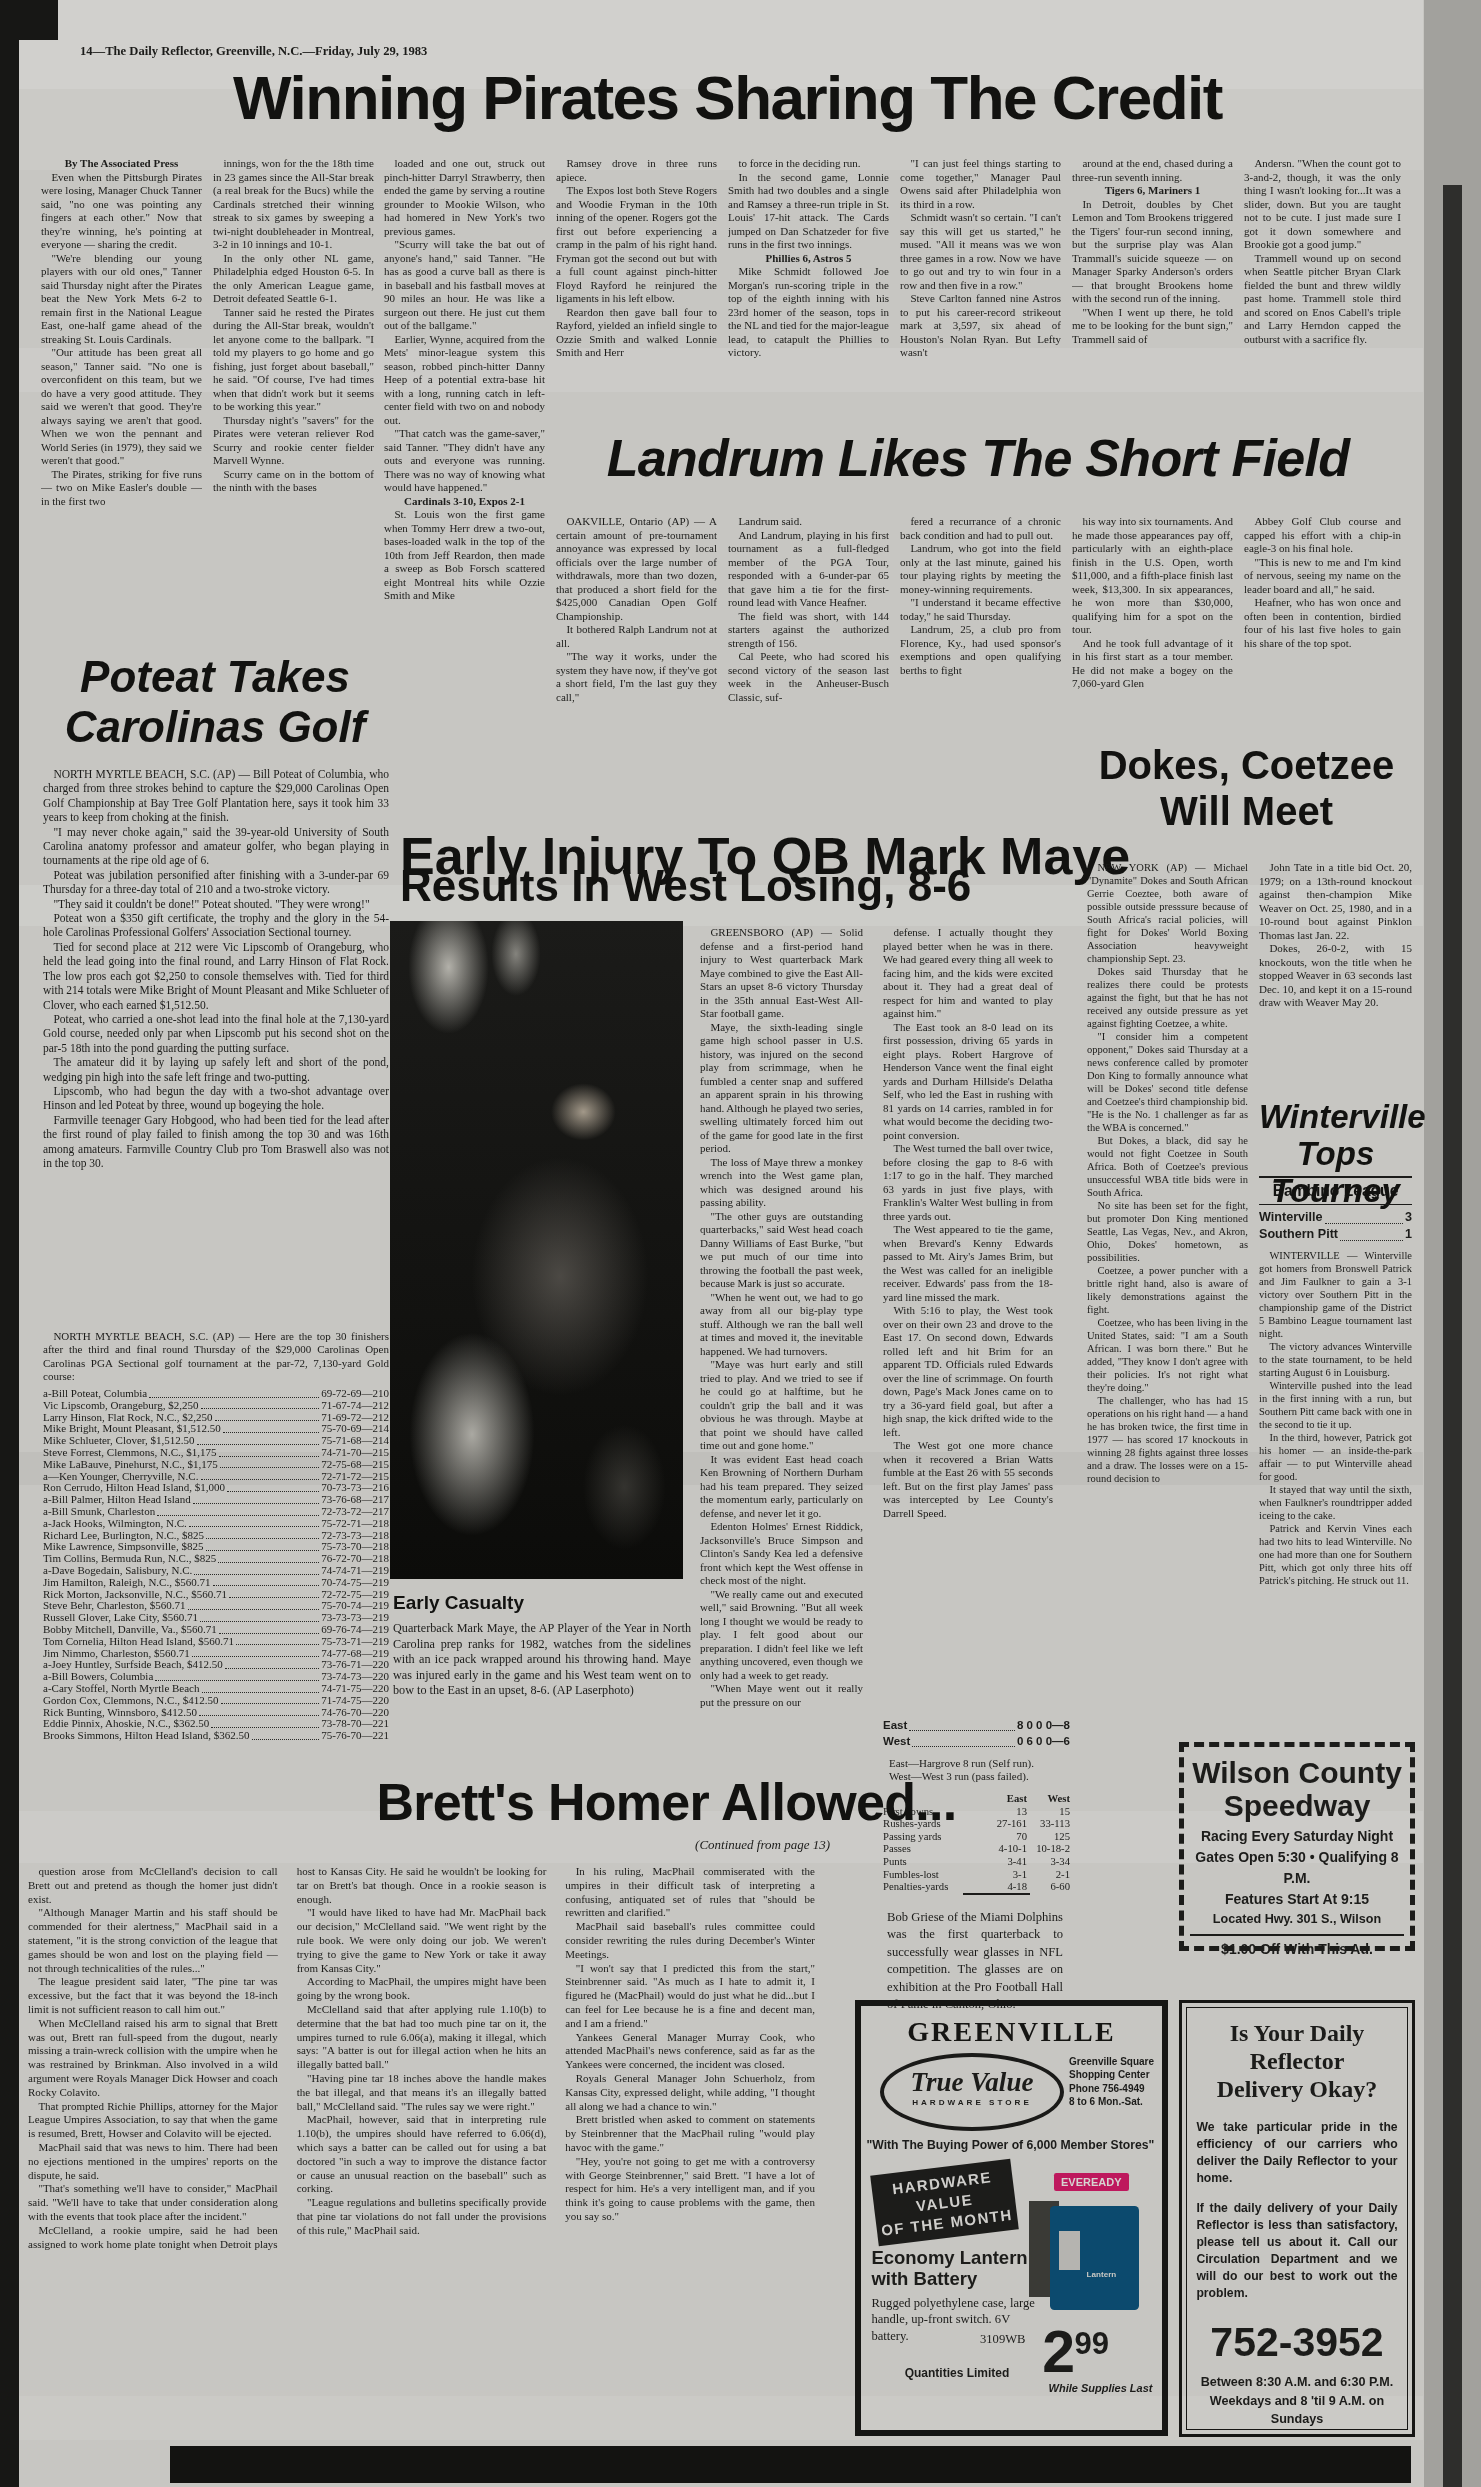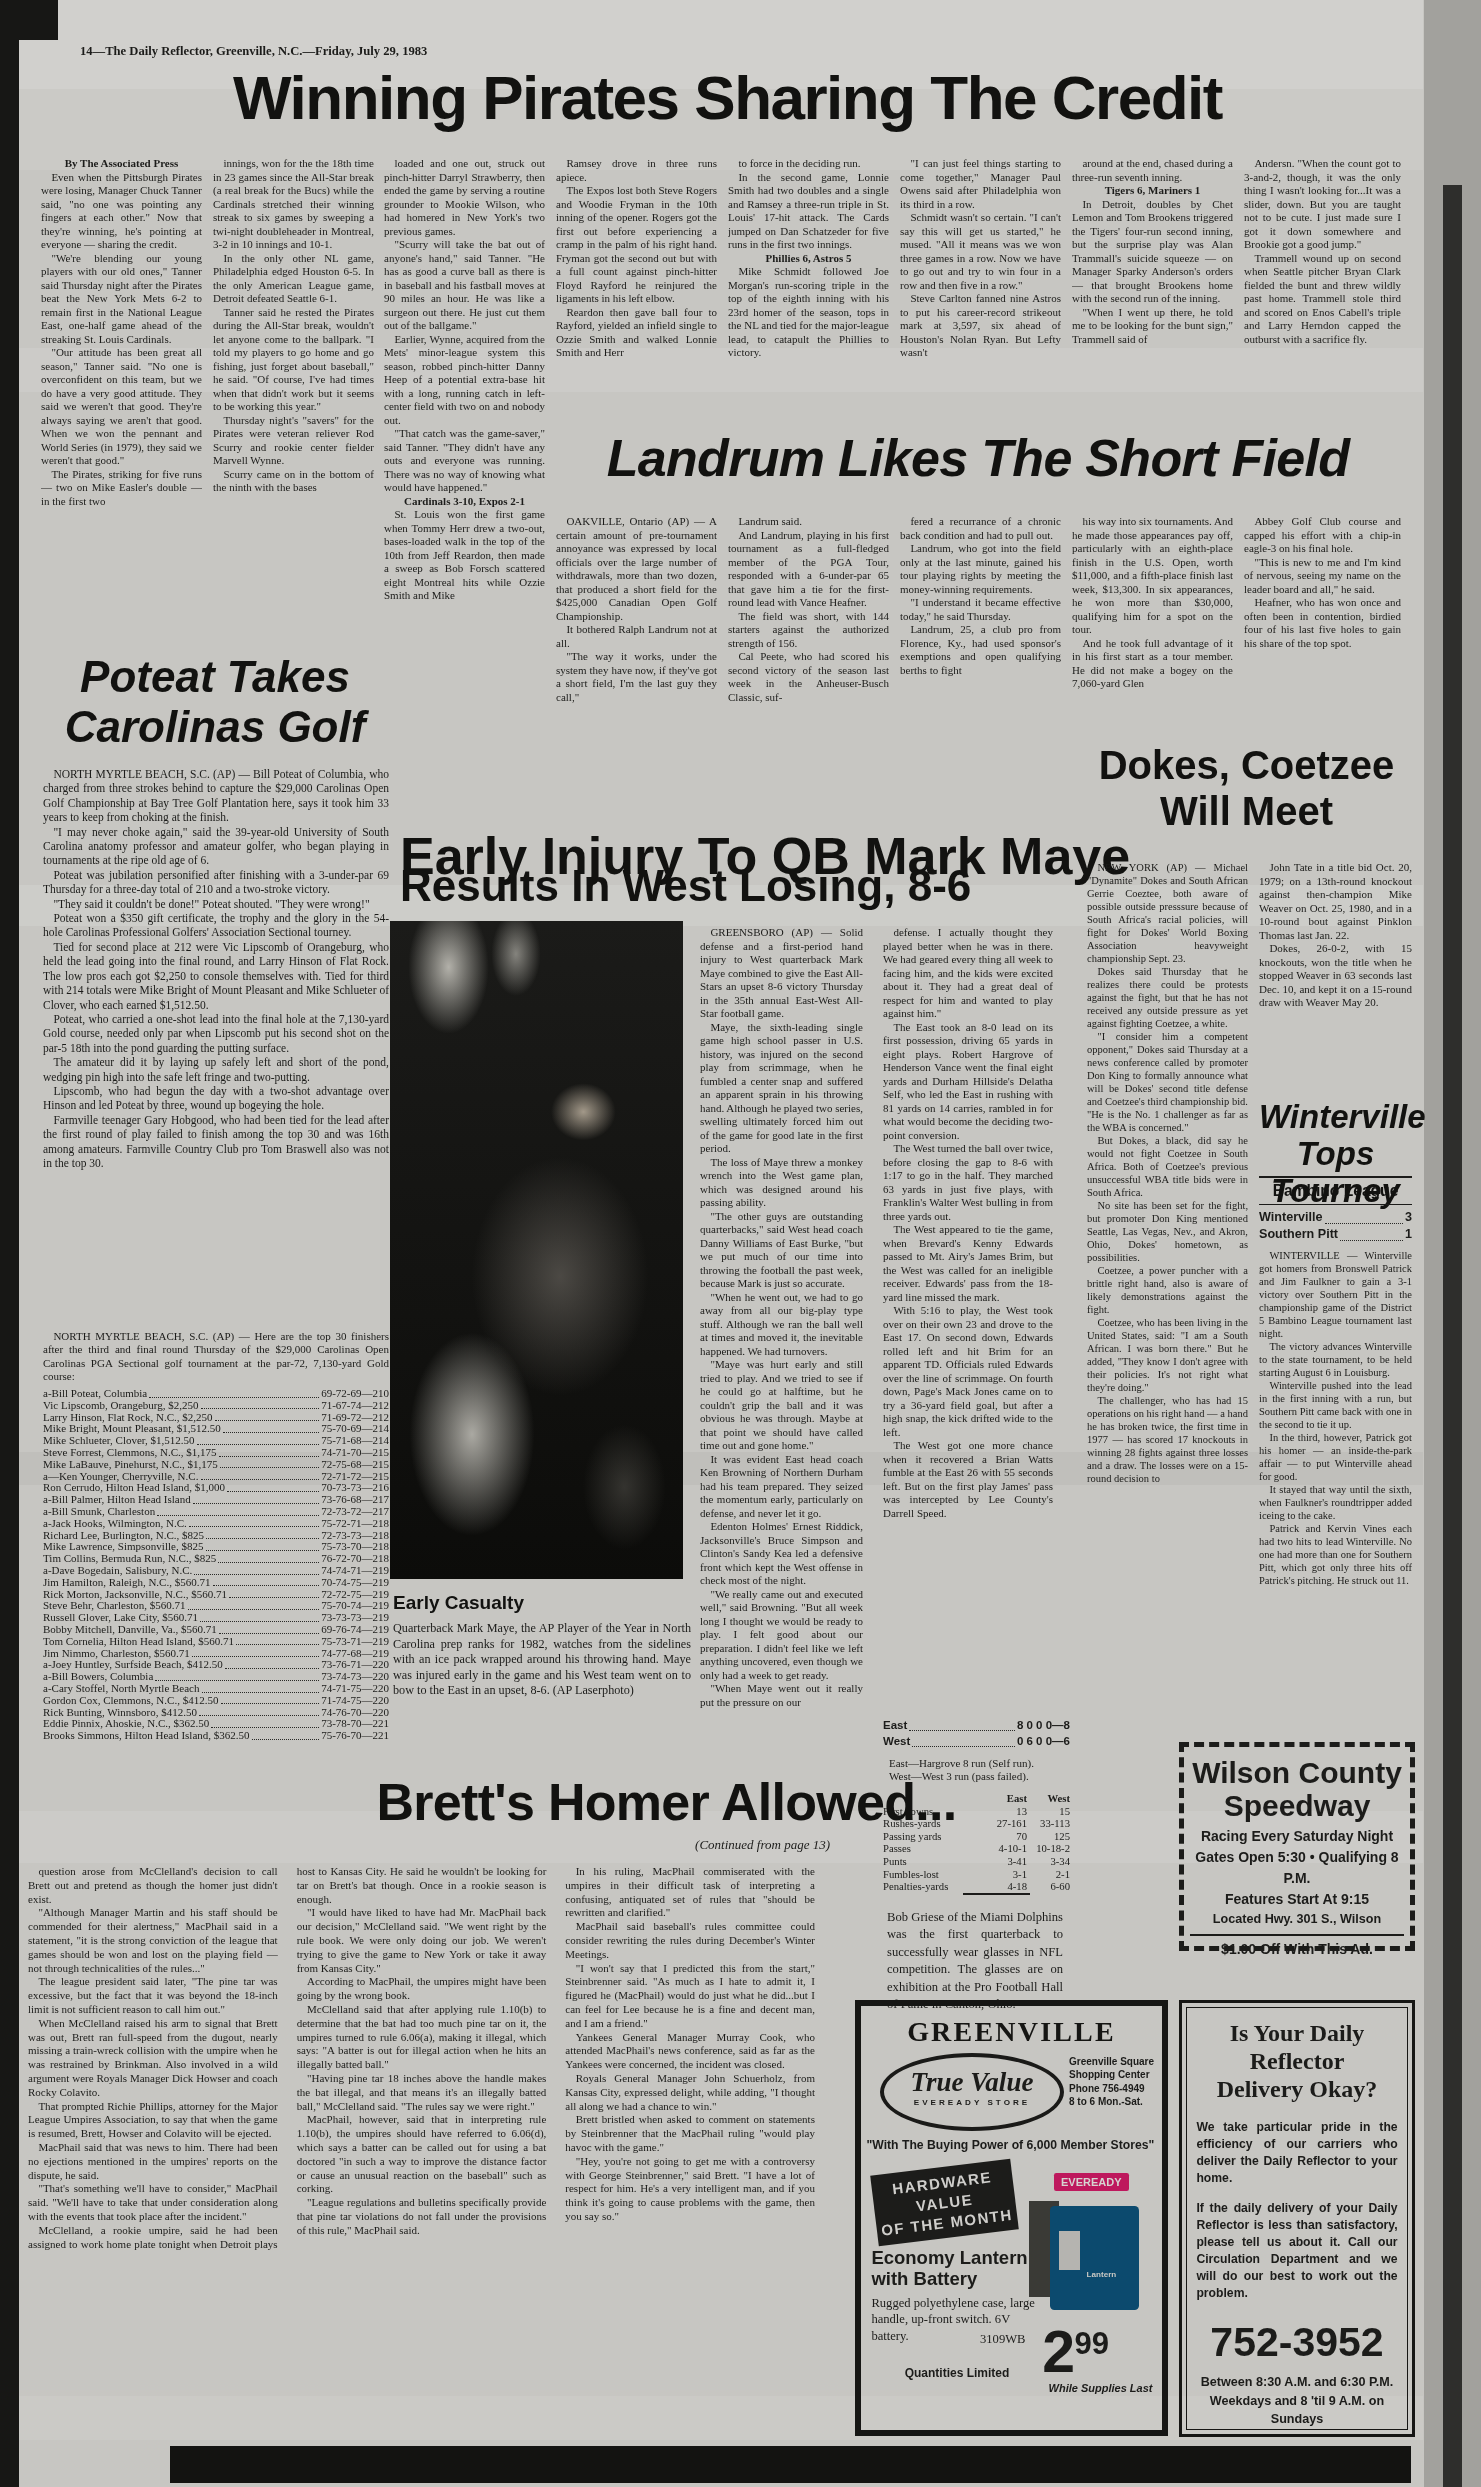--- a/index.html
+++ b/index.html
@@ -478,21 +478,21 @@
       <p>Yankees General Manager Murray Cook, who attended MacPhail's news conference, said as far as the Yankees were concerned, the incident was closed.</p>
       <p>Royals General Manager John Schuerholz, from Kansas City, expressed delight, while adding, "I thought all along we had a chance to win."</p>
       <p>Brett bristled when asked to comment on statements by Steinbrenner that the MacPhail ruling "would play havoc with the game."</p>
       <p>"Hey, you're not going to get me with a controversy with George Steinbrenner," said Brett. "I have a lot of respect for him. He's a very intelligent man, and if you think it's going to cause problems with the game, then you say so."</p>
     </div>
 
   <div class="abs adbox" style="left:855px;top:2000px;width:313px;height:436px;border:6.7px solid #161614;">
     <div class="abs" style="left:0;top:10.4px;width:100%;text-align:center;font-weight:900;font-size:28px;letter-spacing:2.2px;color:#151513;">GREENVILLE</div>
     <div class="abs" style="left:19px;top:47px;width:176px;height:70px;border:4.4px solid #1a1a18;border-radius:50%;text-align:center;">
       <div class="ital" style="font-weight:bold;font-size:27px;margin-top:10.4px;">True Value</div>
-      <div class="sans" style="font-weight:bold;font-size:8.1px;letter-spacing:3px;">EVEREADY STORE</div>
+      <div class="sans" style="font-weight:bold;font-size:8.1px;letter-spacing:3px;">HARDWARE STORE</div>
     </div>
     <div class="abs sans plain" style="right:3px;top:49px;width:90px;font-weight:bold;font-size:10px;line-height:13.3px;">
         <p>Greenville Square</p>
         <p>Shopping Center</p>
         <p>Phone 756-4949</p>
         <p>8 to 6 Mon.-Sat.</p>
       </div>
     <div class="abs sans" style="left:4.4px;top:132px;width:290px;text-align:center;font-weight:bold;font-size:12.2px;">"With The Buying Power of 6,000 Member Stores"</div>
     <div class="abs sans plain" style="left:13.3px;top:161px;width:141px;height:71px;background:#1c1c1a;color:#cfcecb;transform:rotate(-7deg);text-align:center;font-weight:bold;font-size:15px;line-height:20px;letter-spacing:1.5px;padding-top:6px;box-sizing:border-box;">
         <p>HARDWARE</p>

